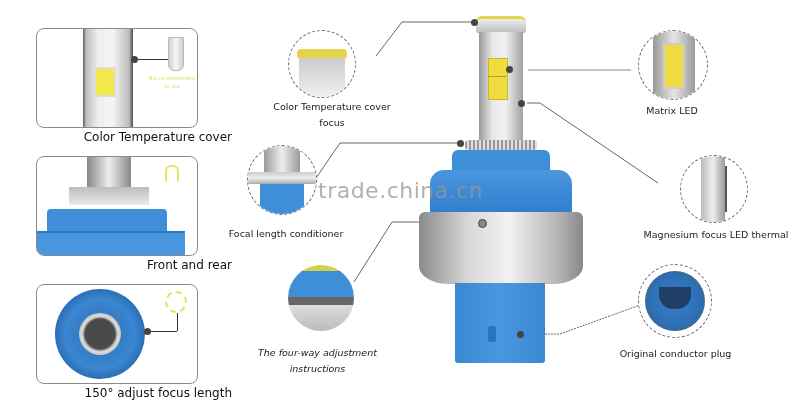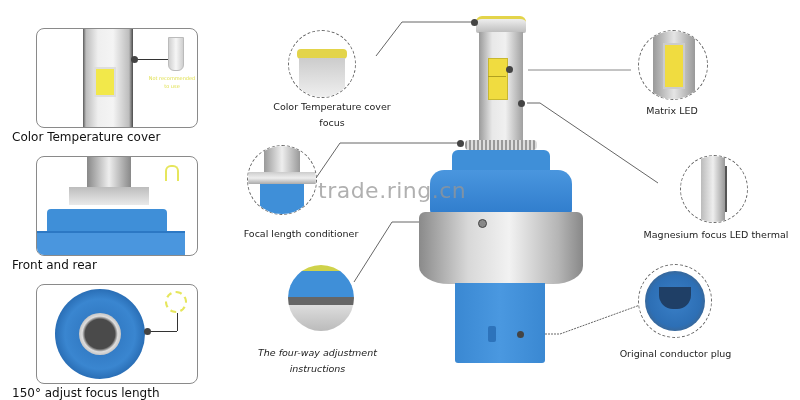--- a/index.html
+++ b/index.html
@@ -1,19 +1,19 @@
 <!DOCTYPE html>
 <html><head>
 <meta charset="utf-8">
 <style>
   html,body{margin:0;padding:0;background:#fff;}
   body{width:800px;height:400px;position:relative;overflow:hidden;font-family:"DejaVu Sans","Liberation Sans",sans-serif;}
   .abs{position:absolute;}
   .panel{position:absolute;left:36px;width:160px;border:1px solid #8a8a8a;border-radius:8px;overflow:hidden;background:#fff;}
-  .panel-label{position:absolute;left:0;width:232px;text-align:left;font-size:12px;color:#111;line-height:14px;padding-left:12px;}
+  .panel-label{position:absolute;left:0;width:232px;text-align:right;font-size:12px;color:#111;line-height:14px;}
   .callout{position:absolute;font-size:9.5px;color:#222;text-align:center;line-height:16px;}
   .circle{position:absolute;border-radius:50%;border:1px dashed #666;overflow:hidden;background:#fff;}
   .dot{position:absolute;width:7px;height:7px;border-radius:50%;background:#444;}
   svg{position:absolute;left:0;top:0;}
 </style>
 </head>
 <body>
 
 <svg width="800" height="400">
   <polyline points="376,56 402,22 475,22" fill="none" stroke="#666" stroke-width="1"></polyline>
@@ -69,34 +69,34 @@
 <div class="abs" style="left:455px;top:283px;width:90px;height:80px;background:linear-gradient(90deg,#3a88d2,#4a98e0,#3a88d2);border-radius:0 0 3px 3px;"></div>
 <div class="abs" style="left:488px;top:326px;width:8px;height:16px;background:#2d73bb;border-radius:2px;"></div>
 
 <div class="dot" style="left:471px;top:19px;"></div>
 <div class="dot" style="left:506px;top:66px;"></div>
 <div class="dot" style="left:518px;top:100px;"></div>
 <div class="dot" style="left:457px;top:140px;"></div>
 <div class="dot" style="left:478px;top:219px;background:#888;border:1px solid #444;"></div>
 <div class="dot" style="left:517px;top:331px;"></div>
 
-<div class="abs" style="left:318px;top:178px;font-size:22px;color:rgba(150,150,150,0.75);letter-spacing:0.5px;">trade.ring.cn</div>
+<div class="abs" style="left:318px;top:178px;font-size:22px;color:rgba(150,150,150,0.75);letter-spacing:0.5px;">trade.china.cn</div>
 
 <div class="circle" style="left:288px;top:30px;width:66px;height:66px;">
   <div class="abs" style="left:8px;top:18px;width:50px;height:10px;background:#e3d44a;border-radius:4px;"></div>
   <div class="abs" style="left:10px;top:27px;width:46px;height:40px;background:linear-gradient(180deg,#ccc,#f0f0f0);"></div>
 </div>
 <div class="callout" style="left:262px;top:99px;width:140px;">Color Temperature cover focus</div>
 
 <div class="circle" style="left:247px;top:145px;width:68px;height:68px;">
   <div class="abs" style="left:16px;top:0;width:36px;height:26px;background:linear-gradient(90deg,#999,#eee,#999);"></div>
   <div class="abs" style="left:0;top:26px;width:68px;height:12px;background:linear-gradient(180deg,#ccc,#eee,#aaa);"></div>
   <div class="abs" style="left:12px;top:38px;width:44px;height:30px;background:#3f8fd8;"></div>
 </div>
-<div class="callout" style="left:241px;top:226px;width:120px;">Focal length conditioner</div>
+<div class="callout" style="left:226px;top:226px;width:120px;">Focal length conditioner</div>
 
 <div class="circle" style="left:288px;top:265px;width:66px;height:66px;border:none;">
   <div class="abs" style="left:0;top:0;width:66px;height:6px;background:#cfd24a;"></div>
   <div class="abs" style="left:0;top:6px;width:66px;height:26px;background:#3f8fd8;"></div>
   <div class="abs" style="left:0;top:32px;width:66px;height:8px;background:#666;"></div>
   <div class="abs" style="left:0;top:40px;width:66px;height:26px;background:linear-gradient(180deg,#ddd,#bbb);"></div>
 </div>
 <div class="callout" style="left:230px;top:345px;width:175px;font-style:italic;">The four-way adjustment instructions</div>
 
 <div class="circle" style="left:638px;top:30px;width:68px;height:68px;">

